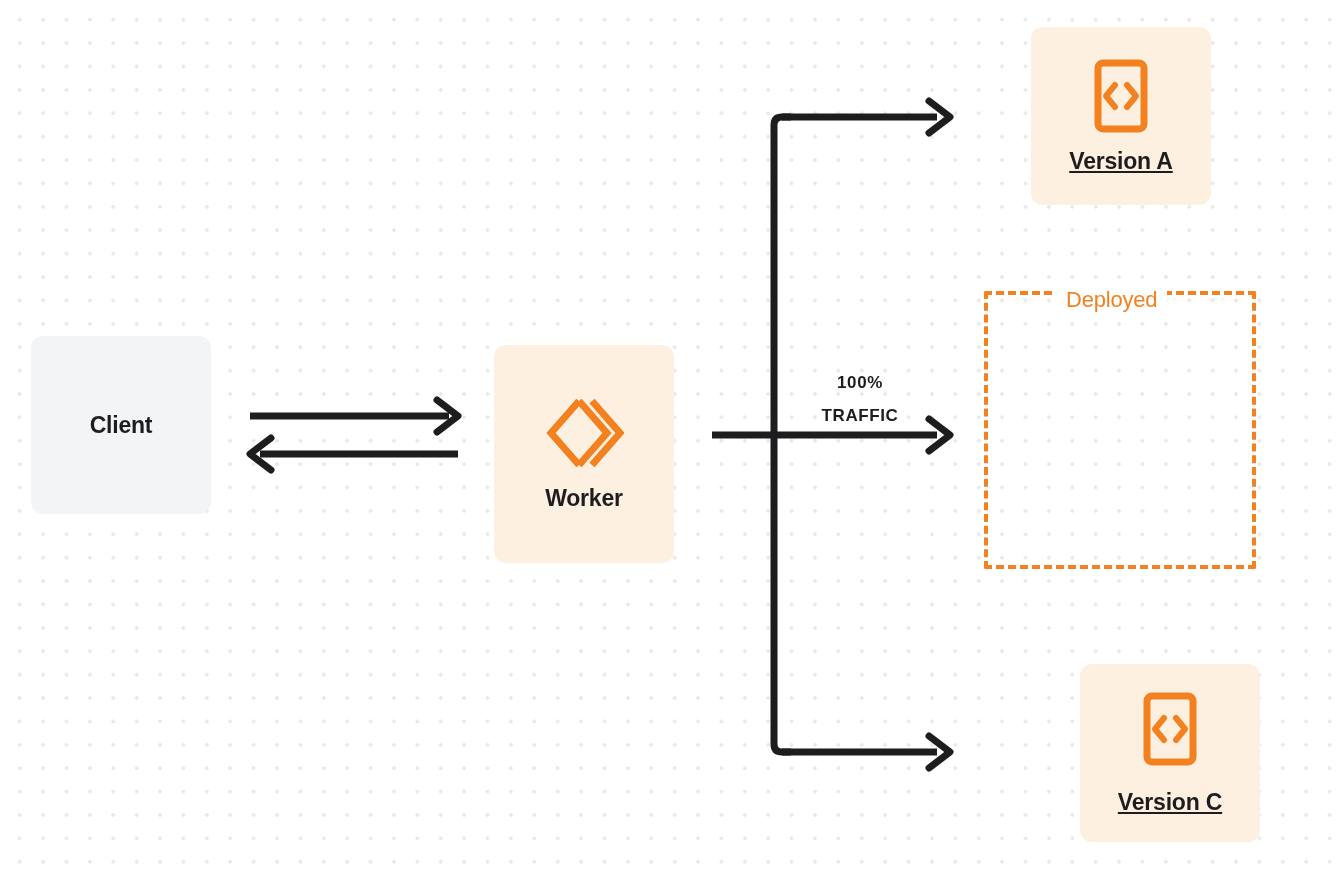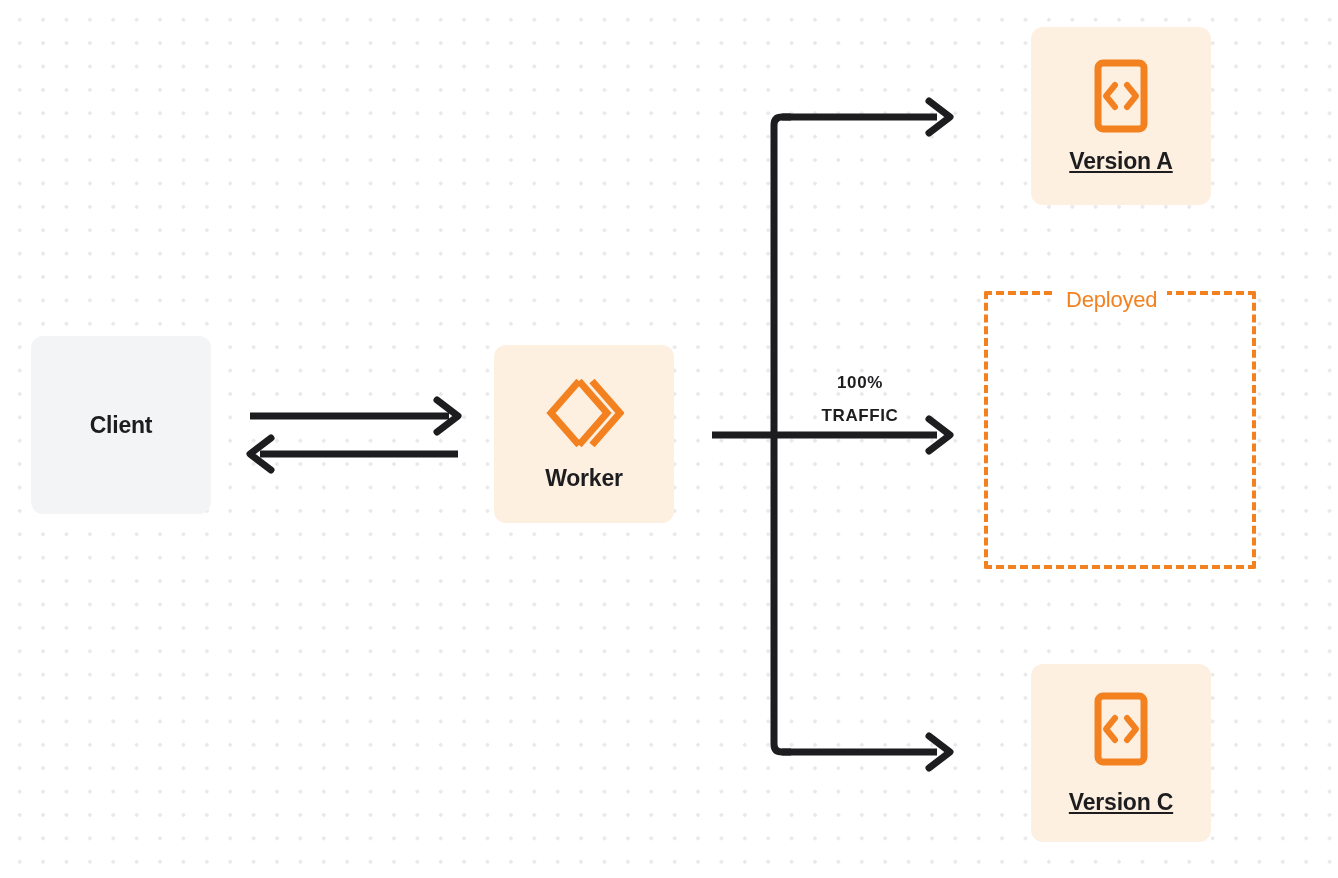--- a/index.html
+++ b/index.html
@@ -46,36 +46,36 @@
     width: 180px;
     height: 178px;
     background: #f3f4f5;
   }
 
   
   #worker-node {
     left: 494px;
     top: 345px;
     width: 180px;
-    height: 178px;
+    height: 218px;
     background: #fdf0e1;
   }
   #worker-node .node-label { margin-top: 16px; }
 
   
   .version-node {
     width: 180px;
     height: 178px;
     background: #fdf0e1;
   }
   .version-node .node-label { margin-top: 14px; text-decoration: underline; }
 
   #version-a-node { left: 1031px; top: 27px; }
   #version-b-node { left: 1031px; top: 345px; }
-  #version-c-node { left: 1031px; top: 664px; gap: 8px; }
+  #version-c-node { left: 1080px; top: 664px; gap: 8px; }
 
   .code-icon-wrap { width: 56px; height: 76px; display: block; }
   .worker-icon-wrap { width: 80px; height: 72px; display: block; }
 
   
   #deployed-frame {
     position: absolute;
     left: 984px;
     top: 291px;
     width: 272px;

